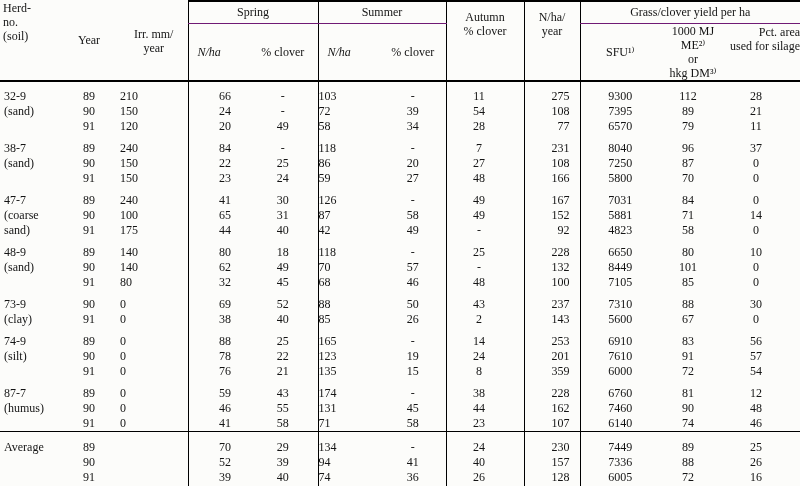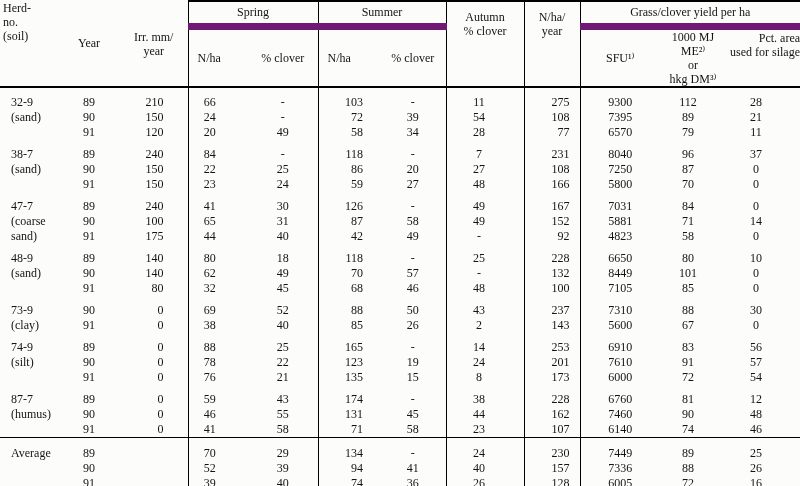--- a/index.html
+++ b/index.html
@@ -19,40 +19,40 @@
     line-height:15px;
   }
   
   thead th { vertical-align:middle; text-align:center; }
   tr.h1 th { height:21px;font-family:Liberation Serif, serif; }
   tr.h2 th { height:42px; }
   th.herd-h  { text-align:left; vertical-align:top; padding-left:3px; line-height:14px; }
   th.year-h  { vertical-align:middle; }
   th.irr-h   { vertical-align:middle; line-height:14px; }
   th.autumn-h, th.nyear-h { vertical-align:top; line-height:14px; padding-top:8px; }
-  th.grp { border-bottom:7px solid #701a75; }
+  th.grp { border-bottom:1px solid #701a75; }
   th.top-cell { border-top:2px solid #000; }
   
   thead th { border-bottom-color:#000; }
   tr.h2 th, th.herd-h, th.year-h, th.irr-h, th.autumn-h, th.nyear-h { border-bottom:2px solid #000; }
-  th.sub-left { text-align:left; padding-left:9px; }
+  th.sub-left { text-align:left; padding-left:9px;font-style:italic; }
   th.sub-sfu { vertical-align:middle;margin-left:44px; }
   th.sub-me  { vertical-align:top; line-height:14px; }
   th.sub-sil { vertical-align:top; line-height:14px; padding-top:1px;text-align:right; }
   
   .vl { border-left:1.5px solid #000; }
   td.c-sprn, td.c-sumn, td.c-aut, td.c-ny, td.c-sfu { border-left:1.5px solid #000; }
   
   tbody td { height:15px; vertical-align:top; text-align:center; }
   tbody tr:first-child td { padding-top:7px; }
-  td.c-herd { text-align:left; padding-left:11px; line-height:15px; }
+  td.c-herd { text-align:left; padding-left:4px; line-height:15px; }
   td.c-year { text-align:center; }
-  td.c-irr  { text-align:right; padding-right:24px; }
-  td.c-sprn { text-align:center; padding-right:17px;margin-left:46px; }
-  td.c-sumn { text-align:right; padding-right:17px; }
+  td.c-irr  { text-align:left; padding-right:24px; }
+  td.c-sprn { text-align:right; padding-right:17px;margin-left:46px; }
+  td.c-sumn { text-align:left; padding-right:17px; }
   td.c-aut  { text-align:center; padding-right:12px; }
   td.c-ny   { text-align:right; padding-right:10px; }
   td.c-me   { text-align:center; padding-right:10px;font-family:Liberation Serif, serif; }
   td.c-sil  { text-align:center; padding-right:14px; }
   tbody.avg tr:first-child td { border-top:1.5px solid #000; padding-top:8px; }
   tbody.avg tr:last-child td { border-bottom:2px solid #000; padding-bottom:6px; }
 </style>
 </head>
 <body>
 
@@ -333,21 +333,21 @@
         <td class="c-sil">57</td>
       </tr>
       <tr>
         <td class="c-year">91</td>
         <td class="c-irr">0</td>
         <td class="c-sprn">76</td>
         <td class="c-sprc">21</td>
         <td class="c-sumn">135</td>
         <td class="c-sumc">15</td>
         <td class="c-aut">8</td>
-        <td class="c-ny">173</td>
+        <td class="c-ny">359</td>
         <td class="c-sfu">6000</td>
         <td class="c-me">72</td>
         <td class="c-sil">54</td>
       </tr>
     </tbody>
     <tbody>
       <tr>
         <td class="c-herd" rowspan="3">87-7
 (humus)</td>
         <td class="c-year">89</td>

